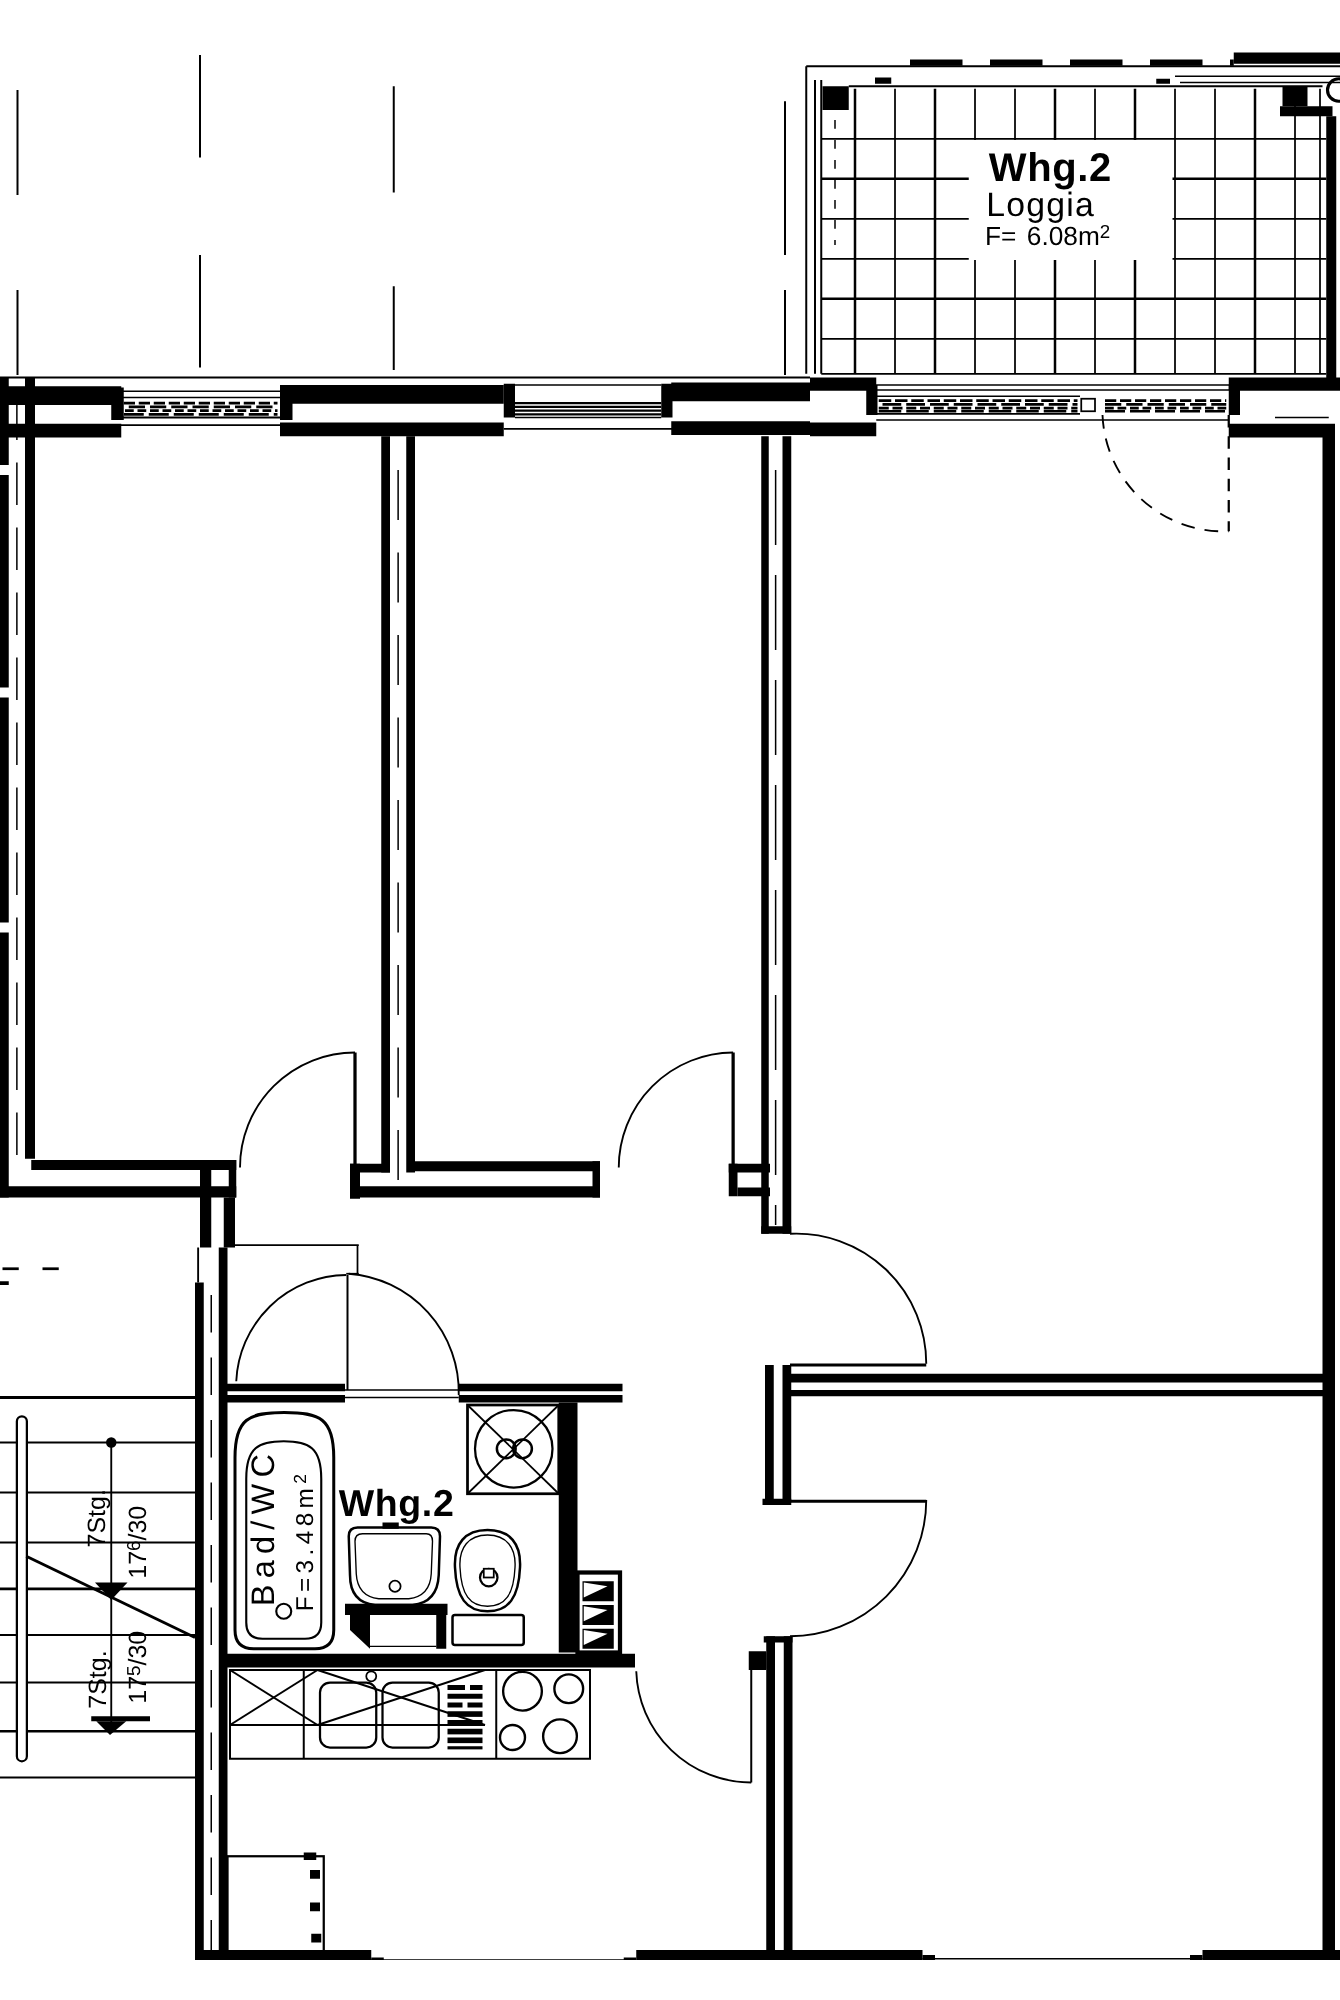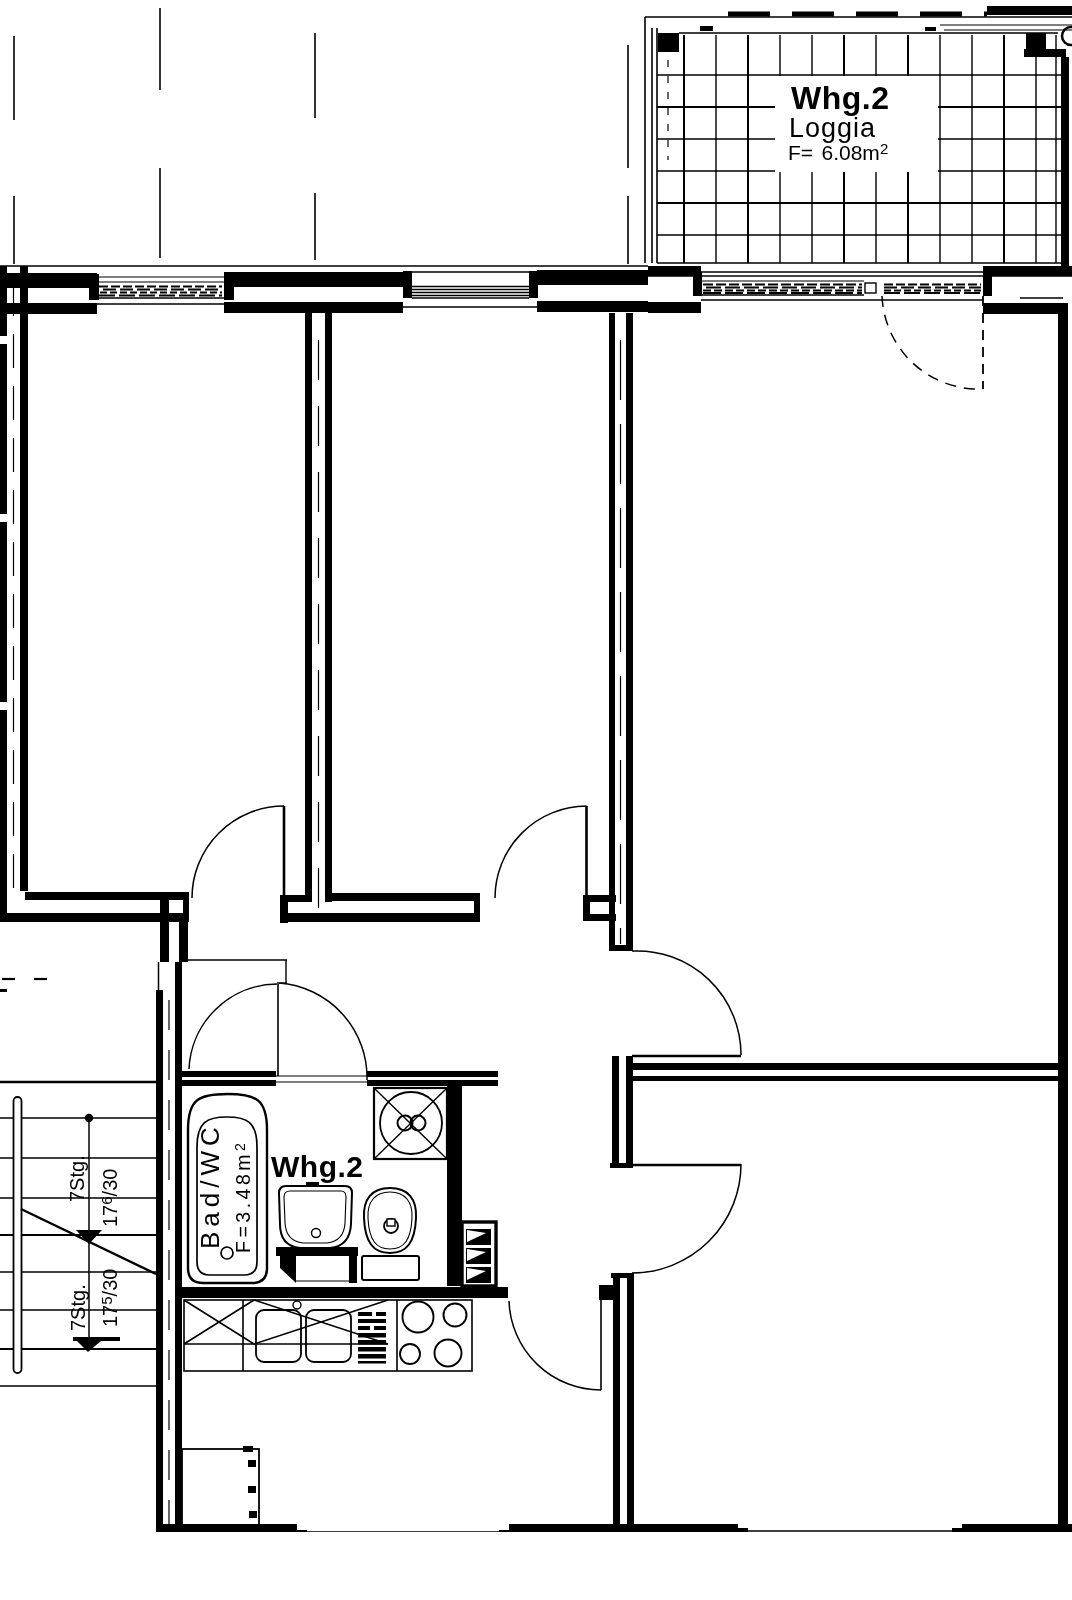--- a/index.html
+++ b/index.html
@@ -1,16 +1,16 @@
 <!DOCTYPE html>
 <html><head>
 <meta charset="utf-8">
 <style>
 html,body{margin:0;padding:0;background:#fff;}
-#plan{width:1072px;height:1532px;position:relative;font-family:"Liberation Sans",sans-serif;}
+#plan{width:1072px;height:1532px;position:relative;font-family:"Liberation Sans",sans-serif;margin-top:36px;}
 svg{position:absolute;left:0;top:0;}
 text{font-family:"Liberation Sans",sans-serif;fill:#000;}
 </style>
 </head>
 <body>
 <div id="plan">
 <svg width="1072" height="1600" viewBox="0 0 1072 1600" fill="none" stroke="none">
 
 <rect x="0" y="0" width="1072" height="1600" fill="#ffffff"></rect>
 

